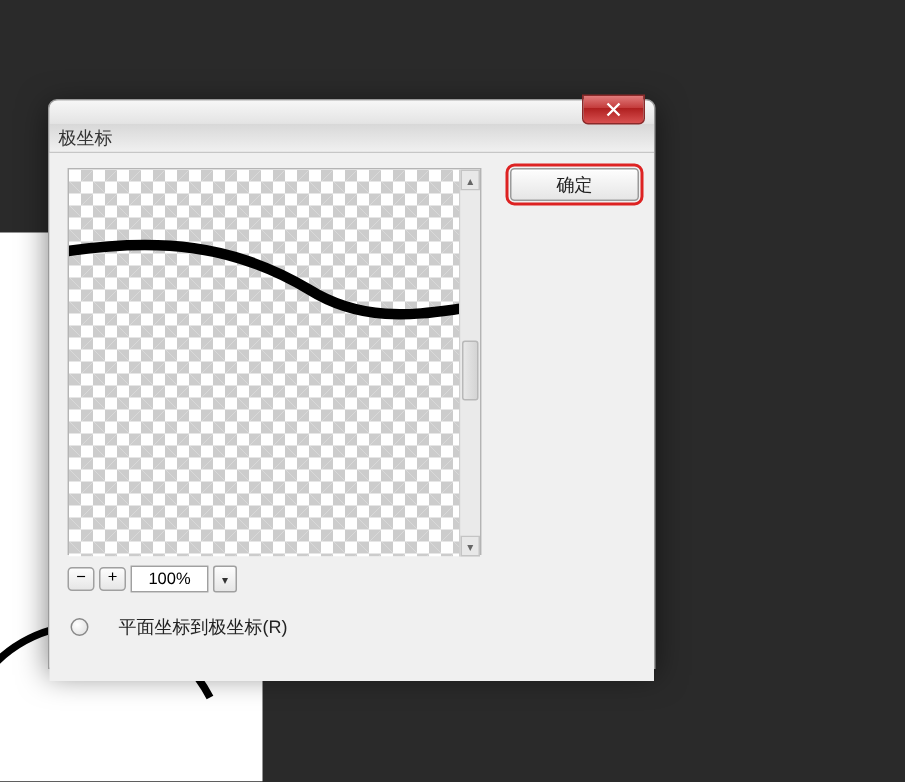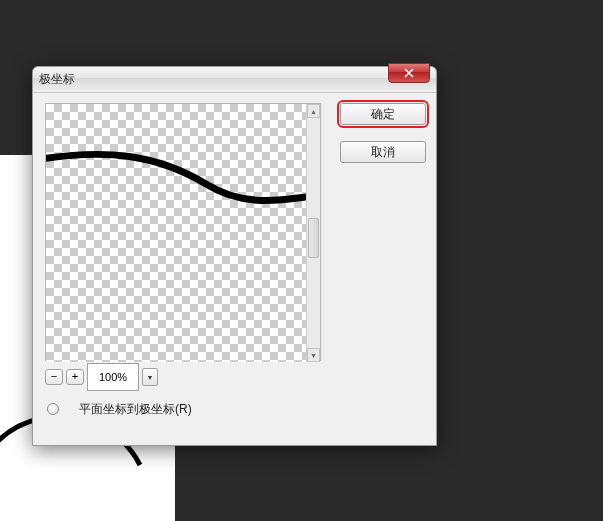--- a/index.html
+++ b/index.html
@@ -32,22 +32,21 @@
     border-radius: 6px 6px 0 0;
     box-shadow: 0 4px 20px rgba(0,0,0,0.5);
   }
   .titlebar {
     height: 26px;
     background: linear-gradient(#f7f7f7, #e4e4e4 45%, #d8d8d8 46%, #f0f0f0);
     border-bottom: 1px solid #c6c6c6;
     border-radius: 6px 6px 0 0;
     position: relative;
     display: flex;
-    align-items: center;
-    padding: 2px 6px;
+    padding: 17px 6px;
   }
   .titlebar .title {
     font-size: 12px;
     color: #333;
   }
   .close-btn {
     position: absolute;
     right: 6px;
     top: -4px;
     width: 42px;
@@ -139,21 +138,21 @@
     width: 18px; height: 16px;
     background: linear-gradient(#fdfdfd,#e6e6e6);
     border: 1px solid #a0a0a0;
     border-radius: 3px;
     font-size: 11px;
     line-height: 12px;
     text-align: center;
     cursor: pointer;
   }
   .zoom-field {
-    width: 52px; height: 28px;
+    width: 52px; height: 18px;
     border: 1px solid #a0a0a0;
     background: #fff;
     font-size: 11px;
     text-align: center;
     padding: 1px 2px;
   }
   .zoom-drop {
     width: 16px; height: 18px;
     background: linear-gradient(#fdfdfd,#e6e6e6);
     border: 1px solid #a0a0a0;
@@ -262,17 +261,16 @@
 
     <div class="radios">
       <div class="radio-row">
         <span class="radio"></span>
         <span class="radio-label">平面坐标到极坐标(R)</span>
       </div>
     </div>
 
     <div class="buttons">
       <div class="btn highlighted">确定</div>
-      <div class="btn">取消</div>
     </div>
 
   </div>
 </div>
 
 </body></html>

